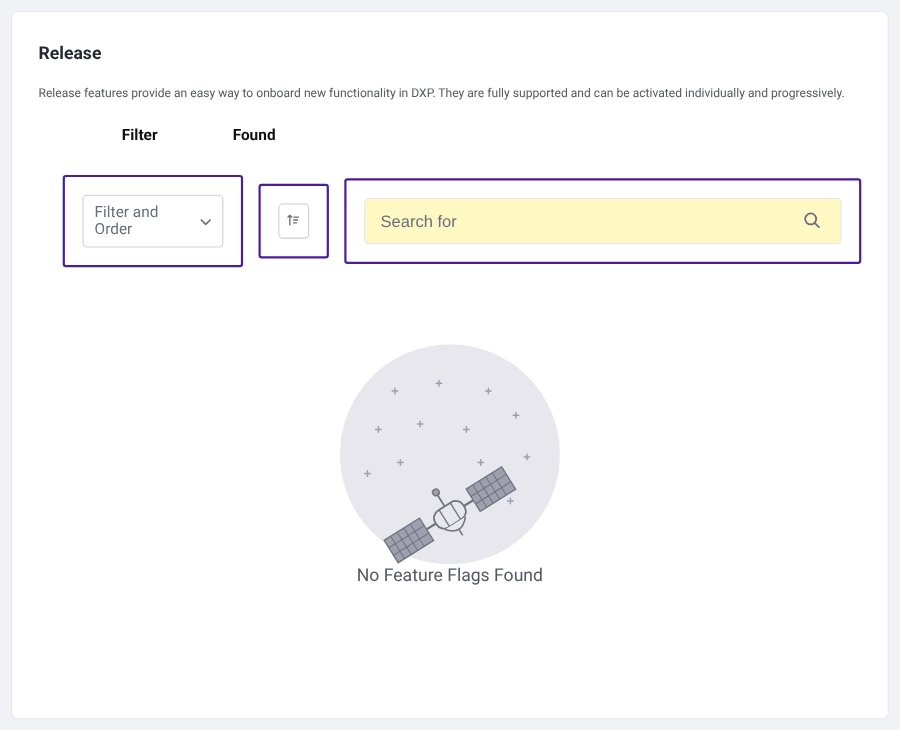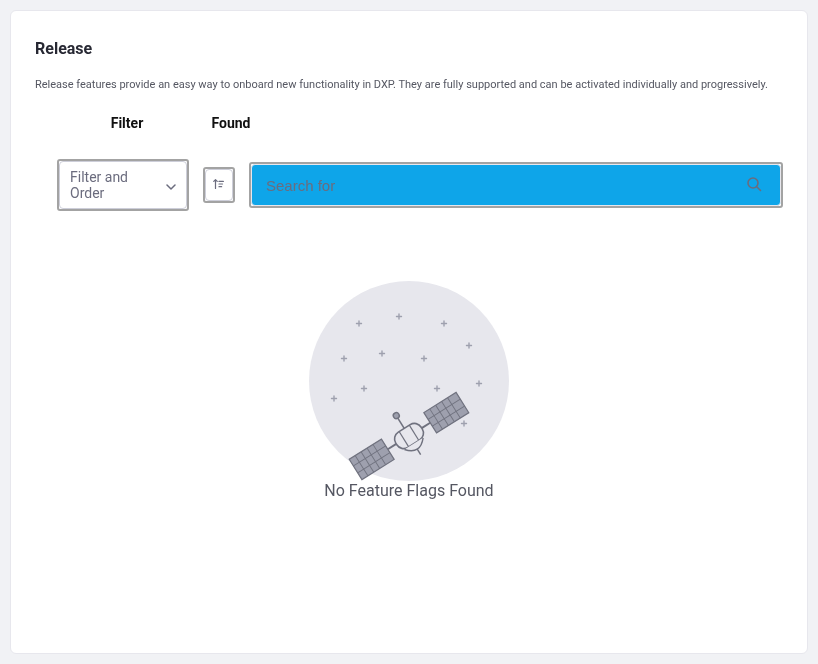--- a/index.html
+++ b/index.html
@@ -61,23 +61,23 @@
       font-weight: 700;
       color: #111;
       margin-left: 14px;
     }
     .toolbar {
       display: flex;
       align-items: center;
       padding-left: 22px;
     }
     .highlight {
-      border: 2px solid #a3a3a3;
+      border: 2px solid #4c1d95;
       border-radius: 3px;
-      padding: 0;
+      padding: 16px;
     }
     .filter-dropdown {
       display: flex;
       align-items: center;
       gap: 6px;
       background: #fff;
       border: 1px solid #cdced9;
       border-radius: 4px;
       padding: 7px 10px;
       font-size: 14px;
@@ -108,21 +108,21 @@
       width: 14px;
       height: 14px;
     }
     .search-wrapper {
       margin-left: 14px;
       flex: 1;
     }
     .search-box {
       display: flex;
       align-items: center;
-      background: #0ea5e9;
+      background: #fef9c3;
       border: 1px solid #e7e7ed;
       border-radius: 4px;
       padding: 0 14px;
       height: 42px;
     }
     .search-input {
       flex: 1;
       border: none;
       background: transparent;
       outline: none;

